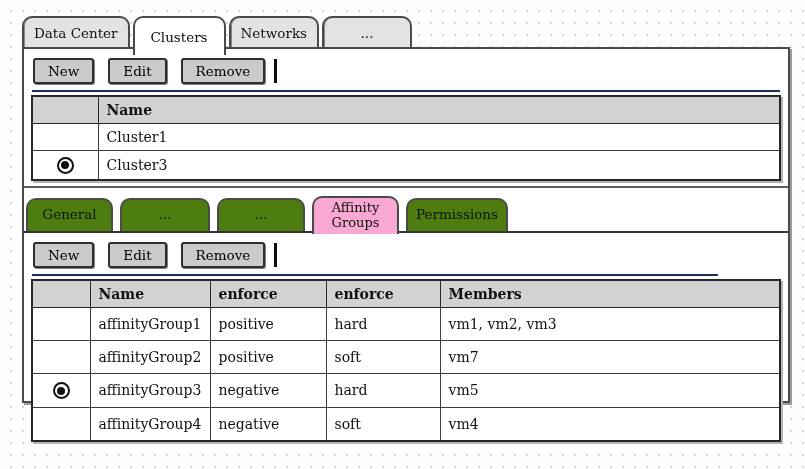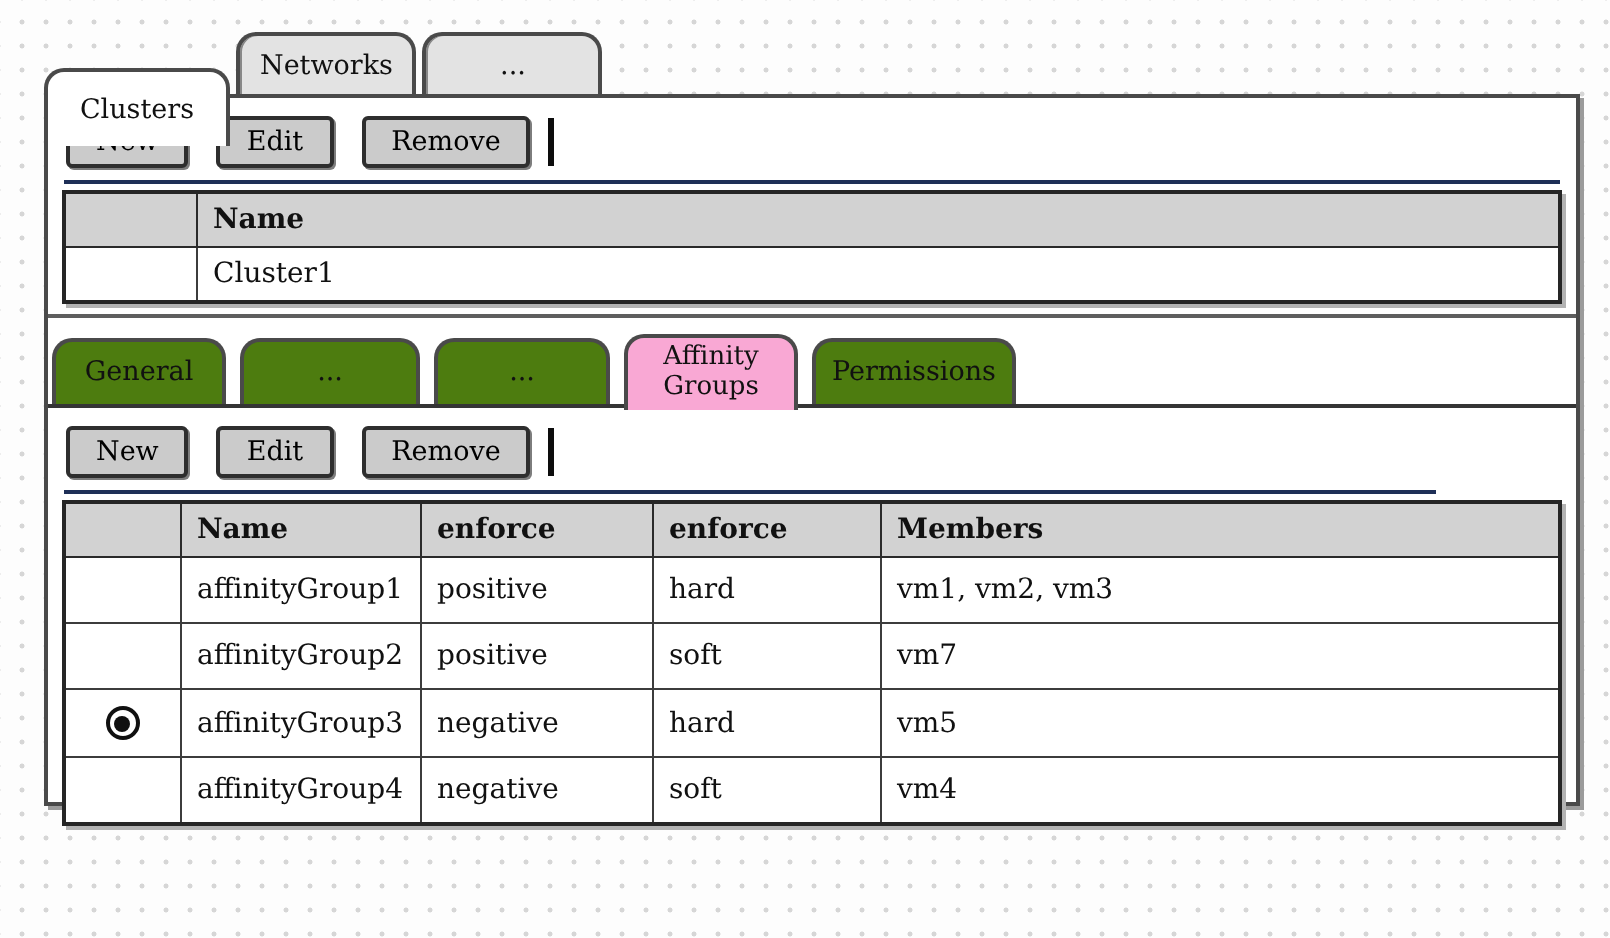--- a/index.html
+++ b/index.html
@@ -112,30 +112,33 @@
     border-radius:10px 10px 0 0;
     height:33px; display:flex; align-items:center; justify-content:center;
     font-size:13.5px; padding:0 8px; cursor:default;
     white-space:pre-line; text-align:center; line-height:1.15;
   }
   .subtab.active {
     background:#f9a8d4; height:38px; margin-bottom:-3px; z-index:2; position:relative;
     font-size:13px;
   }
 
-  .w-datacenter{min-width:88px;} .w-clusters{min-width:93px;margin-top:18px;}
+  .w-datacenter{min-width:88px;} .w-clusters{min-width:93px;}
   .w-networks{min-width:86px;}  .w-dots1{min-width:90px;}
   .w-general{min-width:87px;}   .w-dots2{min-width:90px;}
   .w-dots3{min-width:88px;}     .w-affinity{min-width:87px;}
   .w-permissions{min-width:88px;}
 </style>
 </head>
 <body>
 
 <div class="toptabs">
+  <div class="tab w-datacenter">
+    <span>Data Center</span>
+  </div>
   <div class="tab active w-clusters">
     <span>Clusters</span>
   </div>
   <div class="tab w-networks">
     <span>Networks</span>
   </div>
   <div class="tab w-dots1">
     <span>...</span>
   </div>
 </div>
@@ -155,20 +158,24 @@
       <tr>
         <th class="radio-col"></th>
         <th>Name</th>
       </tr>
     </thead>
     <tbody>
       <tr>
         <td class="radio-col"></td>
         <td>Cluster1</td>
       </tr>
+      <tr>
+        <td class="radio-col"><span class="radio"></span></td>
+        <td>Cluster3</td>
+      </tr>
     </tbody>
   </table>
 
   <div class="section-divider"></div>
 
   <div class="subtabs">
     <div class="subtab w-general">
       <span>General</span>
     </div>
     <div class="subtab w-dots2">

